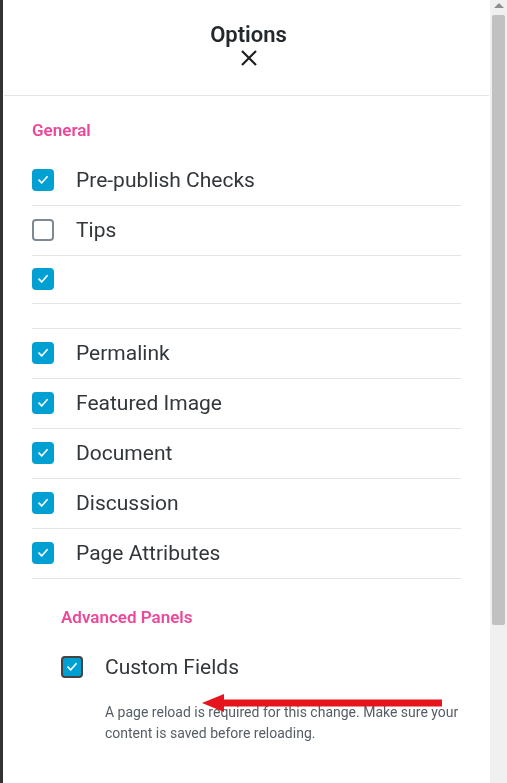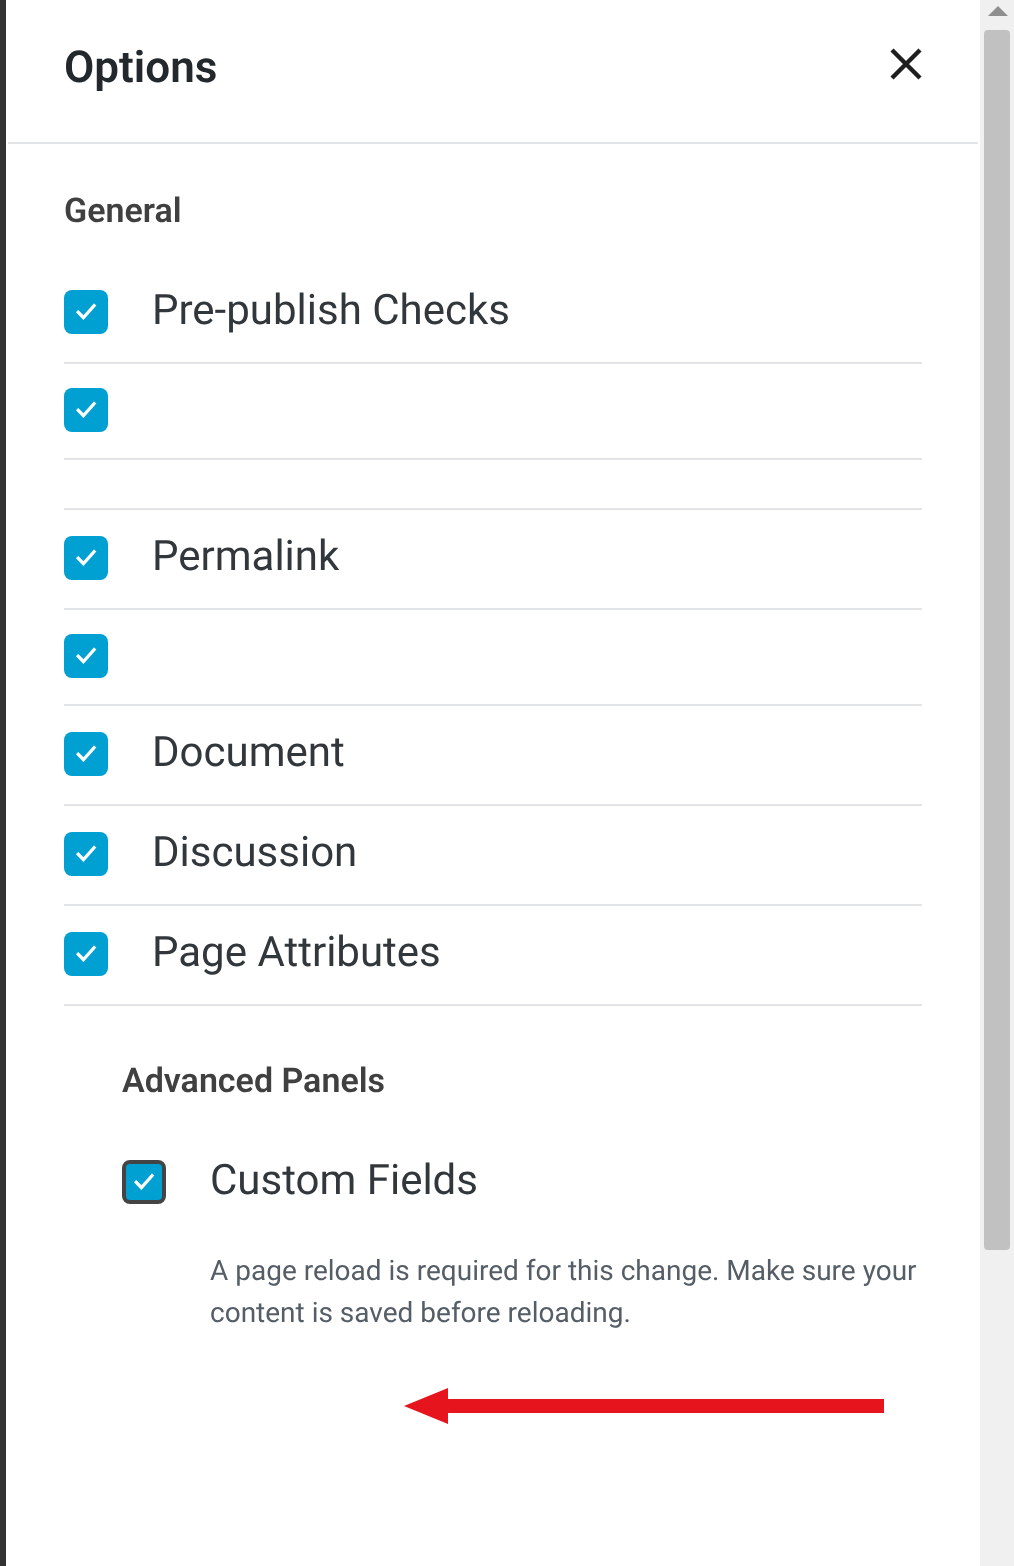--- a/index.html
+++ b/index.html
@@ -58,20 +58,21 @@
       bottom: 0;
       background: #fff;
       overflow: hidden;
     }
     .panel-header {
       display: flex;
       justify-content: space-between;
       align-items: center;
       padding: 22px 24px 24px 28px;
       border-bottom: 1px solid #e2e4e7;
+      flex-direction: column;
     }
     .panel-title {
       font-size: 22px;
       font-weight: 600;
       color: #23282d;
     }
     .close-btn {
       width: 24px;
       height: 24px;
       display: flex;
@@ -81,21 +82,21 @@
       color: #1e1e1e;
       font-size: 22px;
       font-weight: 400;
     }
     .section {
       padding: 24px 28px 0 28px;
     }
     .section-heading {
       font-size: 17px;
       font-weight: 600;
-      color: #404040;
+      color: #ec4899;
       margin-bottom: 16px;
     }
     .option-row {
       display: flex;
       align-items: center;
       padding: 12px 0 13px 0;
       border-bottom: 1px solid #e2e4e7;
     }
     .option-row:first-of-type {
       border-top: 1px solid #e2e4e7;
@@ -176,20 +177,24 @@
   <div class="section">
     <div class="section-heading">General</div>
 
     <div class="option-row">
       <div class="checkbox checked">
         <span class="checkmark">✓</span>
       </div>
       <span class="option-label">Pre-publish Checks</span>
     </div>
 
+    <div class="option-row">
+      <div class="checkbox unchecked"></div>
+      <span class="option-label">Tips</span>
+    </div>
 
     <div class="option-row">
       <div class="checkbox checked">
         <span class="checkmark">✓</span>
       </div>
     </div>
   </div>
 
   <div class="section">
 
@@ -197,20 +202,21 @@
       <div class="checkbox checked">
         <span class="checkmark">✓</span>
       </div>
       <span class="option-label">Permalink</span>
     </div>
 
     <div class="option-row">
       <div class="checkbox checked">
         <span class="checkmark">✓</span>
       </div>
+      <span class="option-label">Featured Image</span>
     </div>
 
     <div class="option-row">
       <div class="checkbox checked">
         <span class="checkmark">✓</span>
       </div>
       <span class="option-label">Document</span>
     </div>
 
     <div class="option-row">

